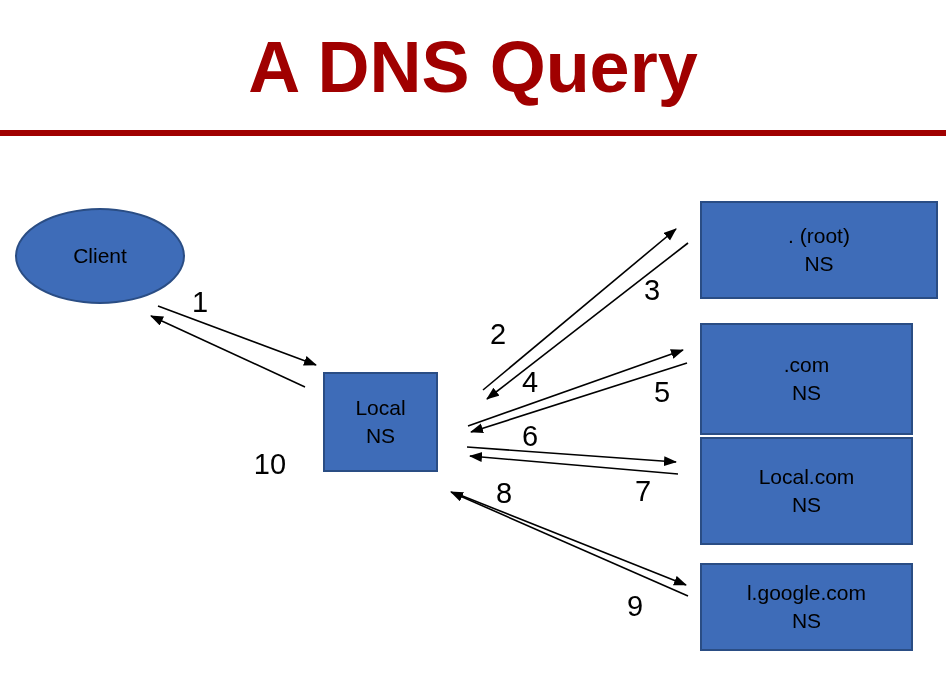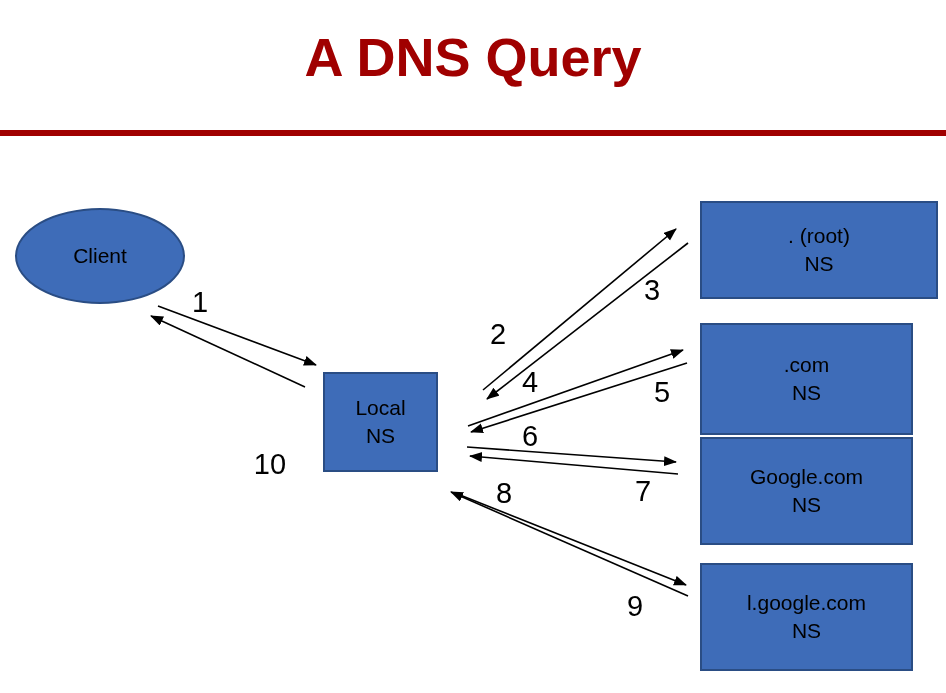--- a/index.html
+++ b/index.html
@@ -7,21 +7,21 @@
     position:relative;
     width:946px;height:693px;
     background:#ffffff;
     font-family:"Liberation Sans", sans-serif;
     overflow:hidden;
   }
   .title{
     position:absolute;
     top:26px;left:0;width:100%;
     text-align:center;
-    font-size:54px;
+    font-size:72px;
     font-weight:bold;
     color:var(--title_red,#A00000);
     margin:0;
     letter-spacing:0px;
   }
   .divider{
     position:absolute;
     top:130px;left:0;
     width:946px;height:6px;
     background:var(--title_red,#A00000);
@@ -46,21 +46,21 @@
     text-align:center;
   }
   .node.ellipse{
     border-radius:50%;
   }
   .node-client{left:15px;top:208px;width:170px;height:96px;}
   .node-local{left:323px;top:372px;width:115px;height:100px;}
   .node-root{left:700px;top:201px;width:238px;height:98px;}
   .node-com{left:700px;top:323px;width:213px;height:112px;}
   .node-google{left:700px;top:437px;width:213px;height:108px;}
-  .node-lgoogle{left:700px;top:563px;width:213px;height:108px;}
+  .node-lgoogle{left:700px;top:563px;width:213px;height:88px;}
   .step{
     position:absolute;
     transform:translate(-50%,-50%);
     font-size:29px;
     color:#000;
     white-space:nowrap;
   }
   .s1{left:200px;top:302px;}
   .s2{left:498px;top:334px;}
   .s3{left:652px;top:290px;}
@@ -121,21 +121,21 @@
     <span>. (root)</span>
     <span>NS</span>
   </div>
 
   <div class="node node-com">
     <span>.com</span>
     <span>NS</span>
   </div>
 
   <div class="node node-google">
-    <span>Google.com</span>
+    <span>Local.com</span>
     <span>NS</span>
   </div>
 
   <div class="node node-lgoogle">
     <span>l.google.com</span>
     <span>NS</span>
   </div>
 
   <div class="step s1">1</div>
   <div class="step s2">2</div>

